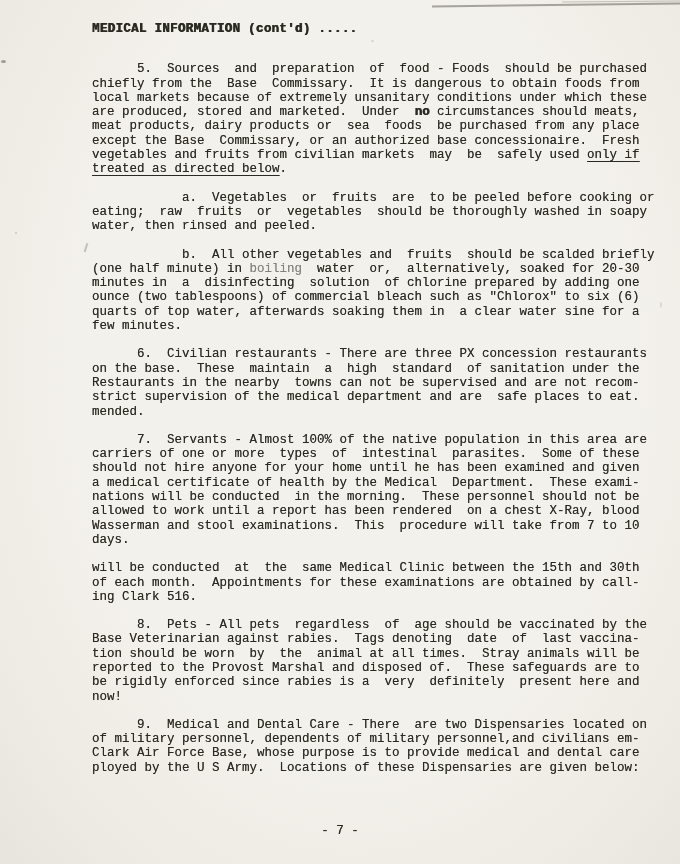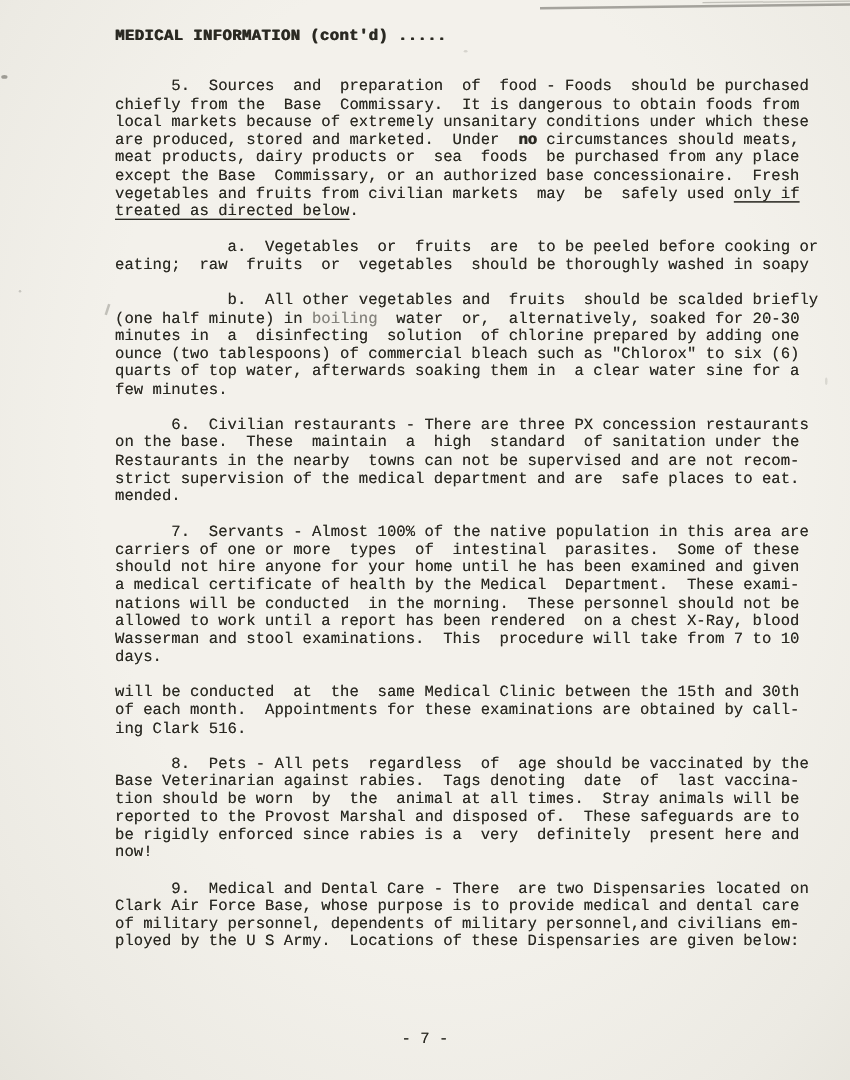--- a/index.html
+++ b/index.html
@@ -82,20 +82,21 @@
       <div class="line"><span>are produced, stored and marketed.  Under  </span><span class="b">no</span><span> circumstances should meats,</span></div>
       <div class="line">meat products, dairy products or  sea  foods  be purchased from any place</div>
       <div class="line">except the Base  Commissary, or an authorized base concessionaire.  Fresh</div>
       <div class="line"><span>vegetables and fruits from civilian markets  may  be  safely used </span><span class="u">only if</span></div>
       <div class="line"><span class="u">treated as directed below</span><span>.</span></div>
     </div>
 
     <div class="para">
       <div class="line">            a.  Vegetables  or  fruits  are  to be peeled before cooking or</div>
       <div class="line">eating;  raw  fruits  or  vegetables  should be thoroughly washed in soapy</div>
+      <div class="line">water, then rinsed and peeled.</div>
     </div>
 
     <div class="para">
       <div class="line">            b.  All other vegetables and  fruits  should be scalded briefly</div>
       <div class="line"><span>(one half minute) in </span><span class="u-smudge">boiling</span><span>  water  or,  alternatively, soaked for 20-30</span></div>
       <div class="line">minutes in  a  disinfecting  solution  of chlorine prepared by adding one</div>
       <div class="line">ounce (two tablespoons) of commercial bleach such as "Chlorox" to six (6)</div>
       <div class="line">quarts of top water, afterwards soaking them in  a clear water sine for a</div>
       <div class="line">few minutes.</div>
     </div>
@@ -129,22 +130,22 @@
       <div class="line">      8.  Pets - All pets  regardless  of  age should be vaccinated by the</div>
       <div class="line">Base Veterinarian against rabies.  Tags denoting  date  of  last vaccina-</div>
       <div class="line">tion should be worn  by  the  animal at all times.  Stray animals will be</div>
       <div class="line">reported to the Provost Marshal and disposed of.  These safeguards are to</div>
       <div class="line">be rigidly enforced since rabies is a  very  definitely  present here and</div>
       <div class="line">now!</div>
     </div>
 
     <div class="para">
       <div class="line">      9.  Medical and Dental Care - There  are two Dispensaries located on</div>
+      <div class="line">of military personnel, dependents of military personnel,and civilians em-</div>
       <div class="line">Clark Air Force Base, whose purpose is to provide medical and dental care</div>
-      <div class="line">of military personnel, dependents of military personnel,and civilians em-</div>
       <div class="line">ployed by the U S Army.  Locations of these Dispensaries are given below:</div>
     </div>
 
   </div>
 
   <div class="footer">- 7 -</div>
 
 </div>
 
 </body></html>

